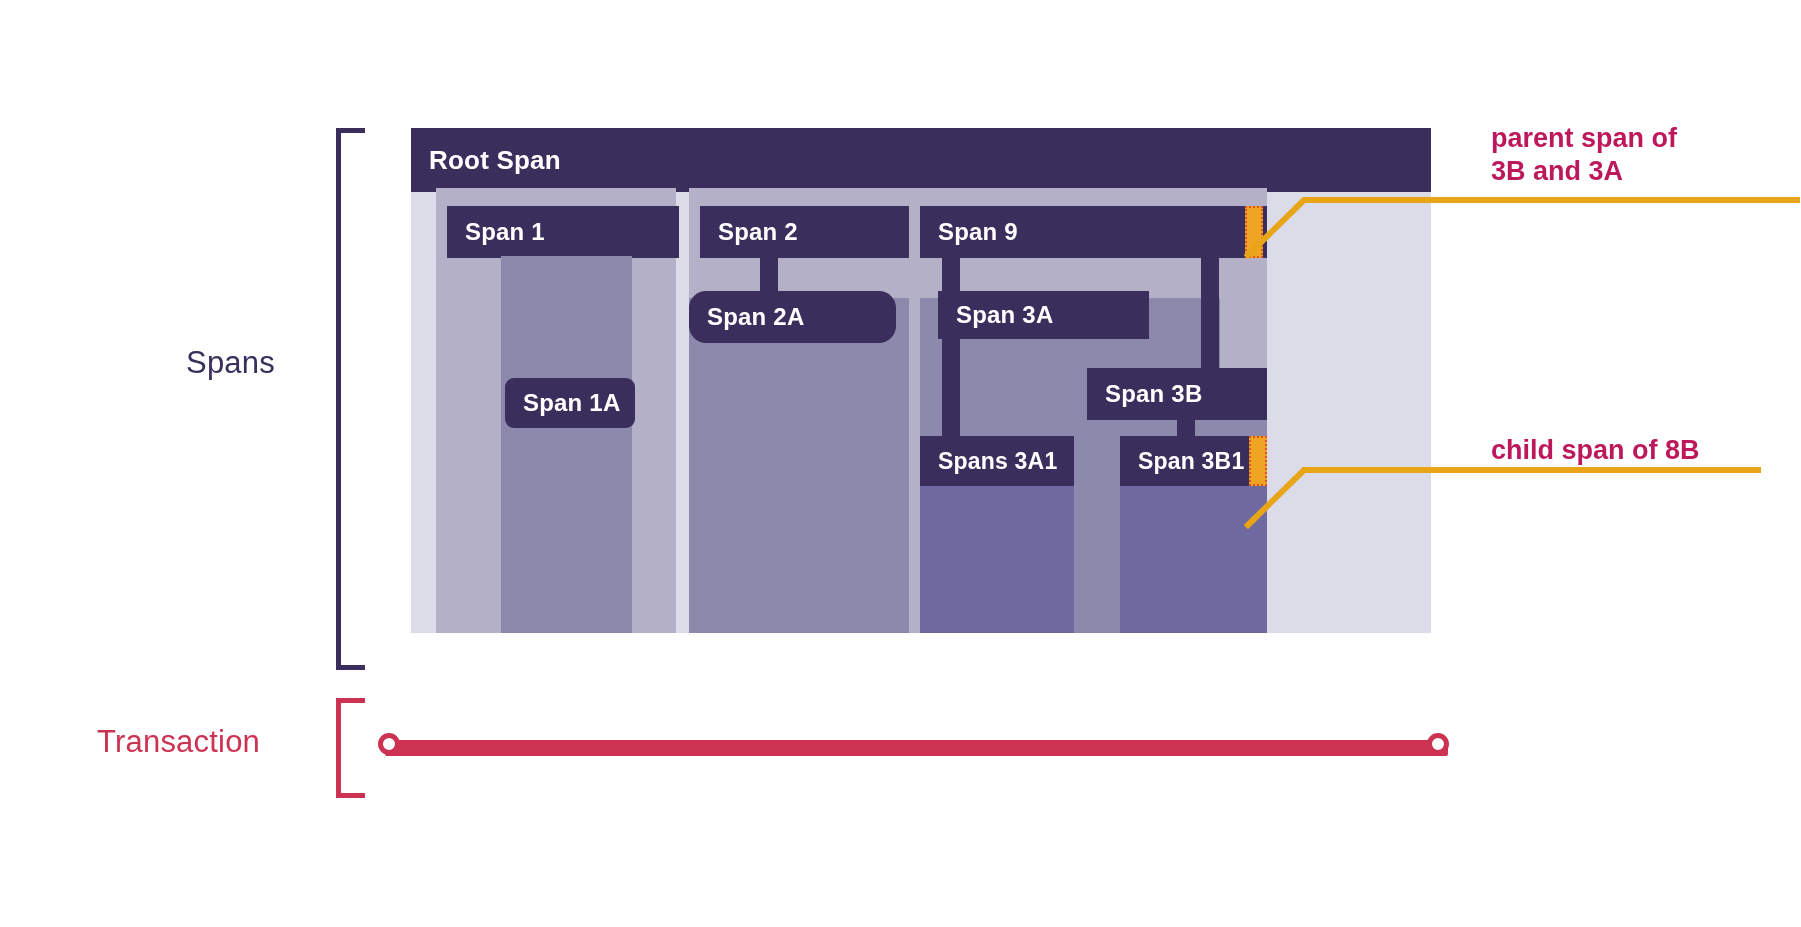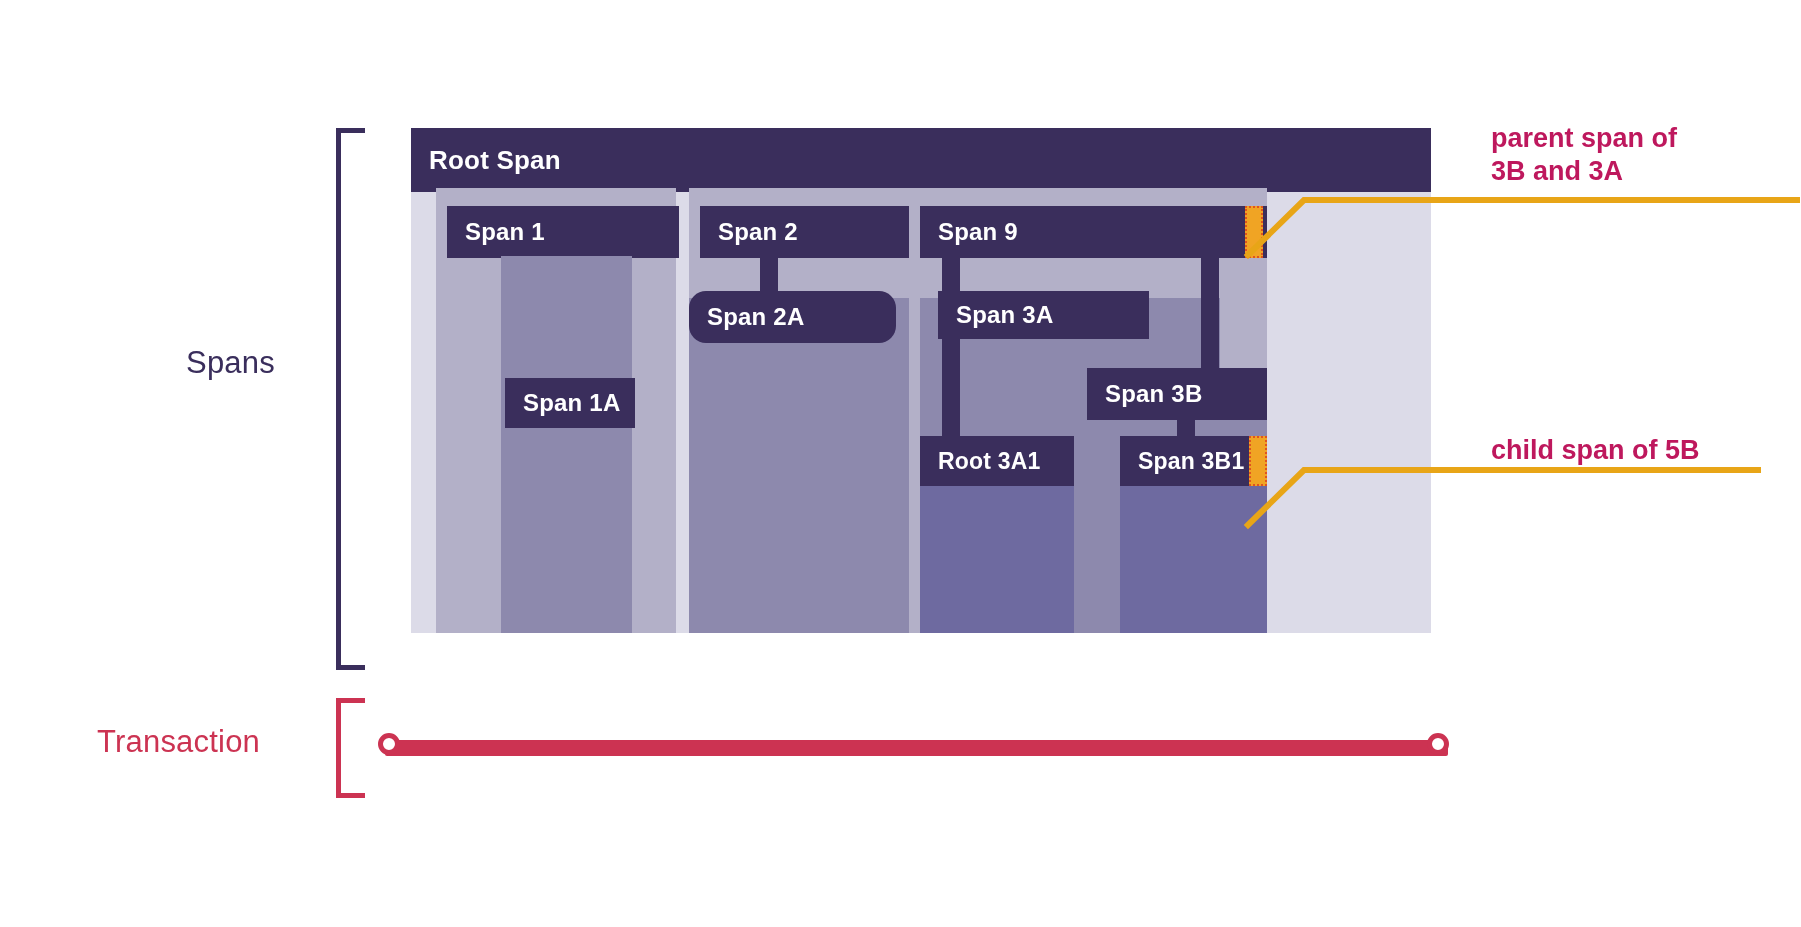--- a/index.html
+++ b/index.html
@@ -161,21 +161,21 @@
   <div class="depth d1 abs" style="left:25px; top:60px; width:240px; height:445px;"></div>
 
   <div class="bar lvl1" style="left:36px; top:78px; width:232px; height:52px;">
     <span>Span 1</span>
   </div>
 
   <div class="stem" style="left:104px; top:124px; width:18px; height:180px;"></div>
 
   <div class="depth d2 abs" style="left:90px; top:128px; width:131px; height:377px;"></div>
 
-  <div class="bar lvl2" style="left:94px; top:250px; width:130px; height:50px;">
+  <div class="bar lvl2" style="left:94px; top:250px; width:130px; height:50px;border-radius:9px;">
     <span>Span 1A</span>
   </div>
 
   <div class="stem" style="left:299px; top:56px; width:20px; height:48px;"></div>
 
   <div class="depth d1 abs" style="left:278px; top:60px; width:227px; height:445px;"></div>
 
   <div class="bar lvl1" style="left:289px; top:78px; width:216px; height:52px;">
     <span>Span 2</span>
   </div>
@@ -204,21 +204,21 @@
 
   <div class="bar lvl2" style="left:509px; top:163px; width:211px; height:48px;margin-left:18px;">
     <span>Span 3A</span>
   </div>
 
   <div class="stem" style="left:531px; top:209px; width:18px; height:120px;"></div>
 
   <div class="depth d3 abs" style="left:509px; top:318px; width:154px; height:187px;"></div>
 
   <div class="bar lvl3" style="left:509px; top:308px; width:154px; height:50px;">
-    <span>Root 3A1</span>
+    <span>Spans 3A1</span>
   </div>
 
   <div class="stem" style="left:790px; top:124px; width:18px; height:130px;"></div>
 
   <div class="depth d2 abs" style="left:676px; top:248px; width:180px; height:257px;"></div>
 
   <div class="bar lvl2" style="left:676px; top:240px; width:180px; height:52px;">
     <span>Span 3B</span>
   </div>
 
@@ -236,21 +236,21 @@
 
 <svg class="callout-line" style="left:1240px; top:180px; width:560px; height:110px;" width="560" height="110">
   <polyline points="8,75 64,20 560,20" fill="none" stroke="#e8a517" stroke-width="6" stroke-linecap="square" stroke-linejoin="miter"></polyline>
 </svg>
 <div class="callout-text" style="left:1491px; top:122px; width:300px;">parent span of
 3B and 3A</div>
 
 <svg class="callout-line" style="left:1240px; top:450px; width:560px; height:110px;" width="560" height="110">
   <polyline points="8,75 64,20 518,20" fill="none" stroke="#e8a517" stroke-width="6" stroke-linecap="square" stroke-linejoin="miter"></polyline>
 </svg>
-<div class="callout-text" style="left:1491px; top:434px; width:300px;">child span of 5B</div>
+<div class="callout-text" style="left:1491px; top:434px; width:300px;">child span of 8B</div>
 
 <div class="section-label" id="transaction-label">Transaction</div>
 
 <div class="bracket" id="transaction-bracket"></div>
 
 <div id="transaction-track"></div>
 <div class="txn-node" id="txn-node-start"></div>
 <div class="txn-node" id="txn-node-end"></div>
 
 </body></html>

